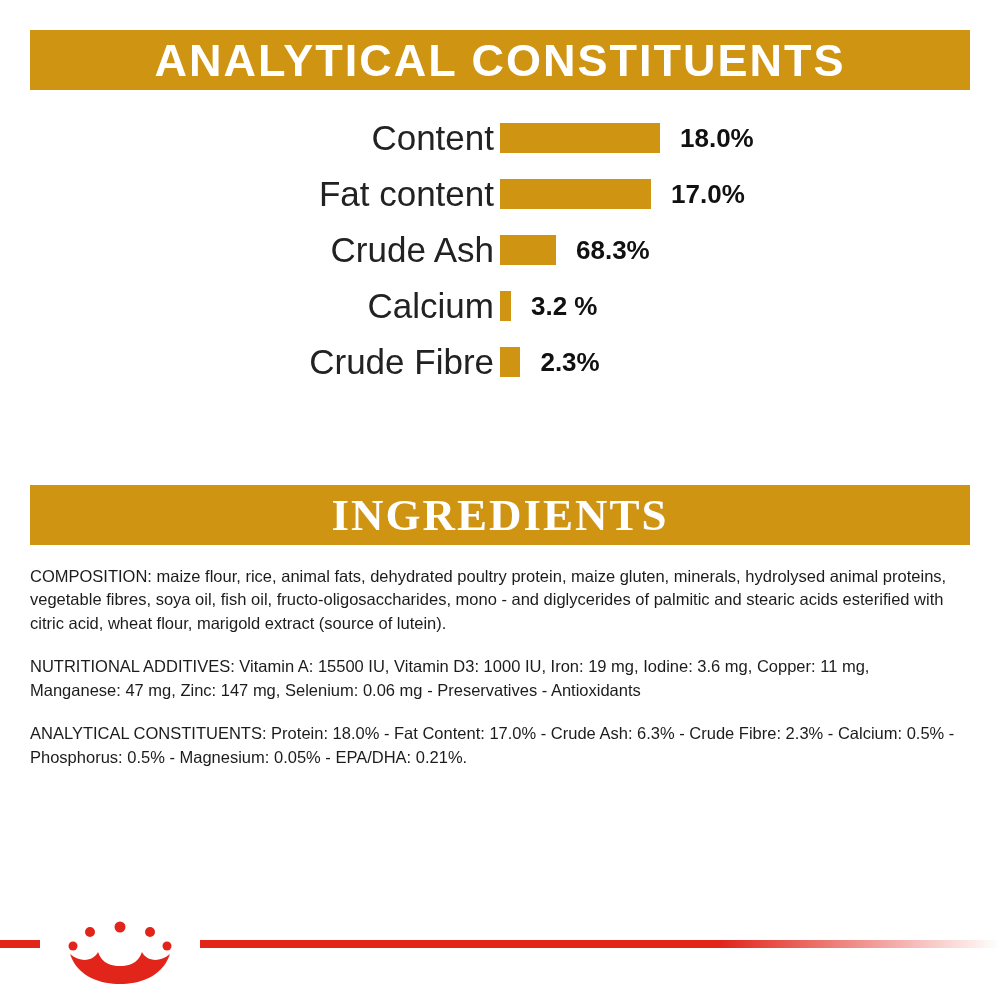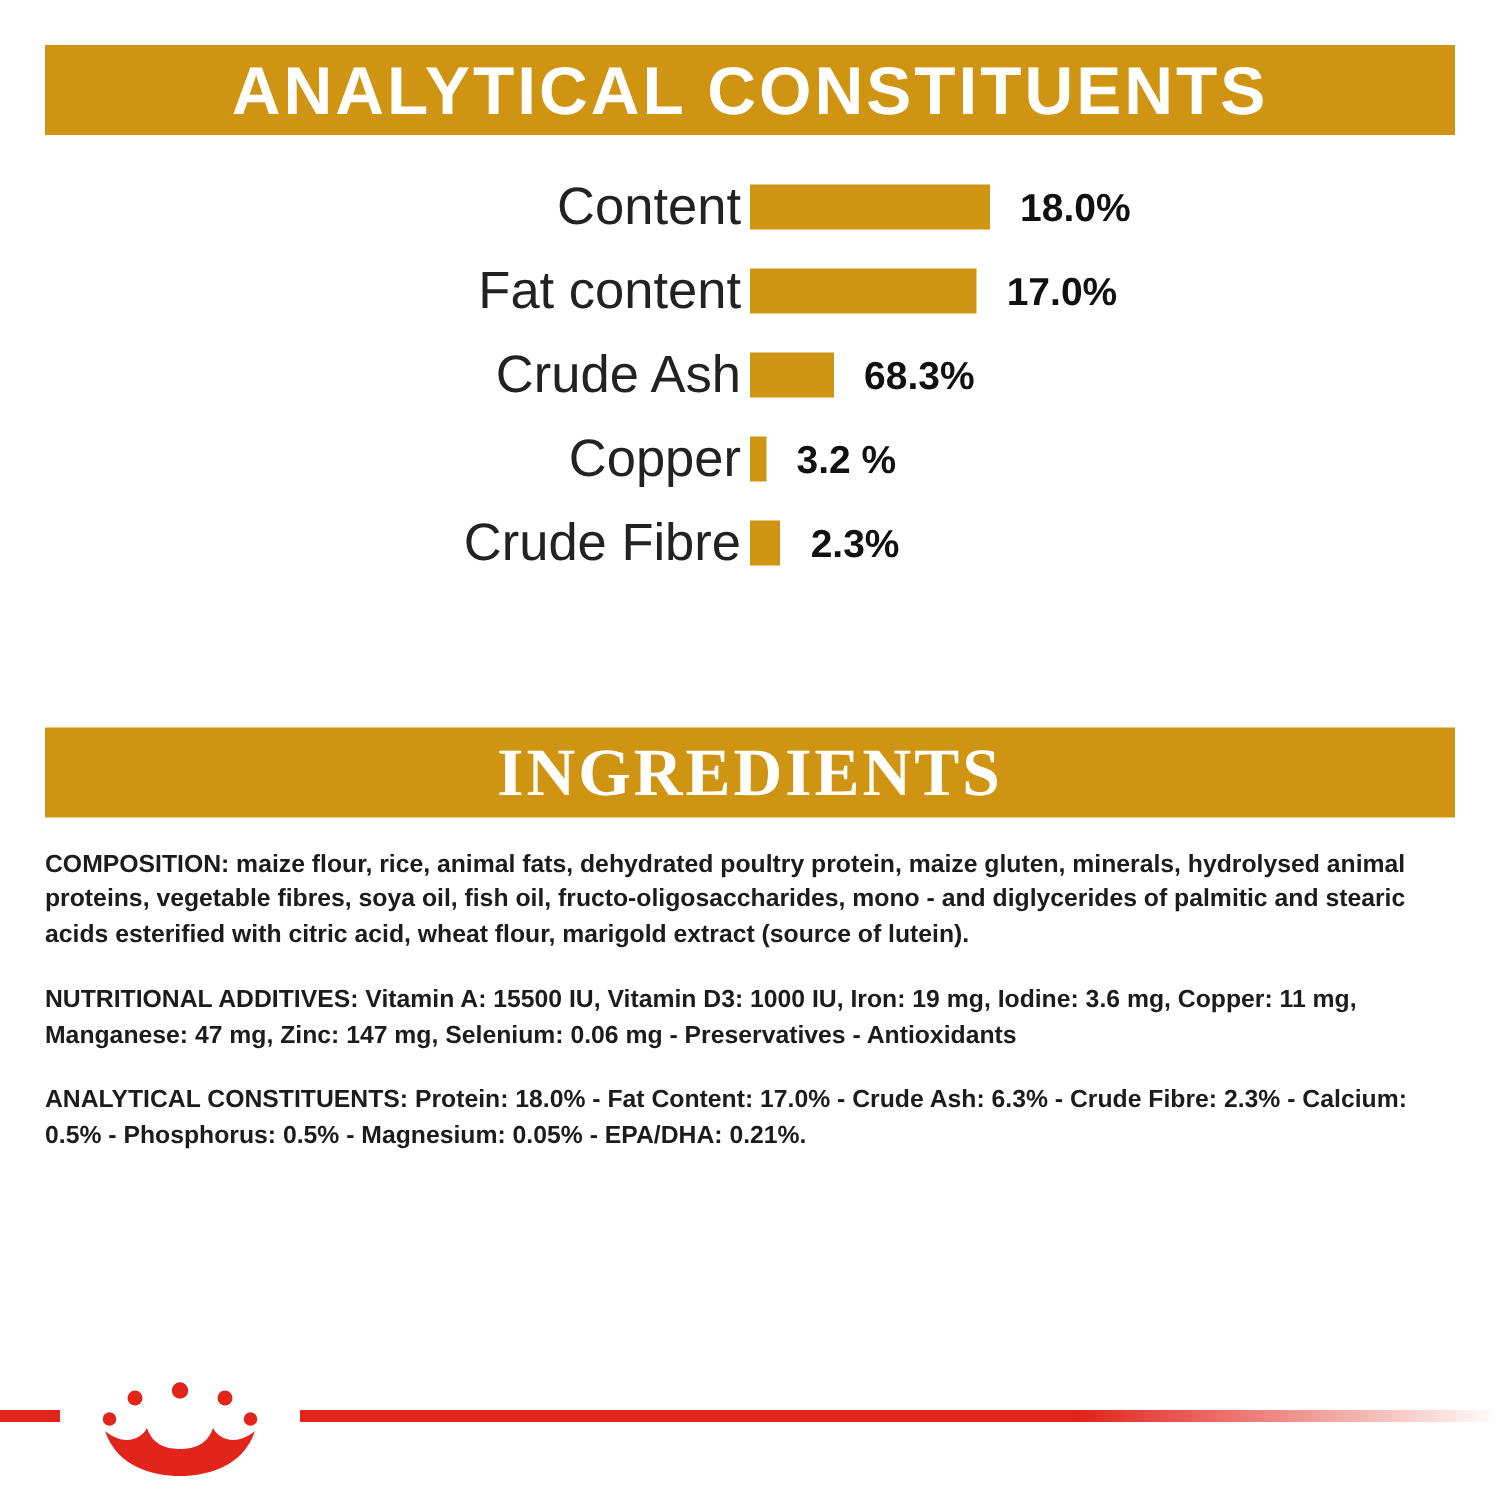--- a/index.html
+++ b/index.html
@@ -77,21 +77,20 @@
     position: absolute;
     left: 30px;
     top: 565px;
     width: 932px;
     font-size: 16.5px;
     line-height: 1.42;
     color: #1c1c1c;
   }
   .ingredients p {
     margin: 0 0 20px 0;
-    font-weight: bold;
   }
 
   
   .footer {
     position: absolute;
     left: 0;
     bottom: 0;
     width: 1000px;
     height: 80px;
   }
@@ -136,21 +135,21 @@
       <div class="row-label">Fat content</div>
       <div class="row-bar" style="width: 151.111px; background: rgb(207, 148, 18);"></div>
       <div class="row-value">17.0%</div>
     </div>
     <div class="chart-row">
       <div class="row-label">Crude Ash</div>
       <div class="row-bar" style="width: 56px; background: rgb(207, 148, 18);"></div>
       <div class="row-value">68.3%</div>
     </div>
     <div class="chart-row">
-      <div class="row-label">Copper</div>
+      <div class="row-label">Calcium</div>
       <div class="row-bar" style="width: 11px; background: rgb(207, 148, 18);"></div>
       <div class="row-value">3.2 %</div>
     </div>
     <div class="chart-row">
       <div class="row-label">Crude Fibre</div>
       <div class="row-bar" style="width: 20.4444px; background: rgb(207, 148, 18);"></div>
       <div class="row-value">2.3%</div>
     </div>
   </div>
 

